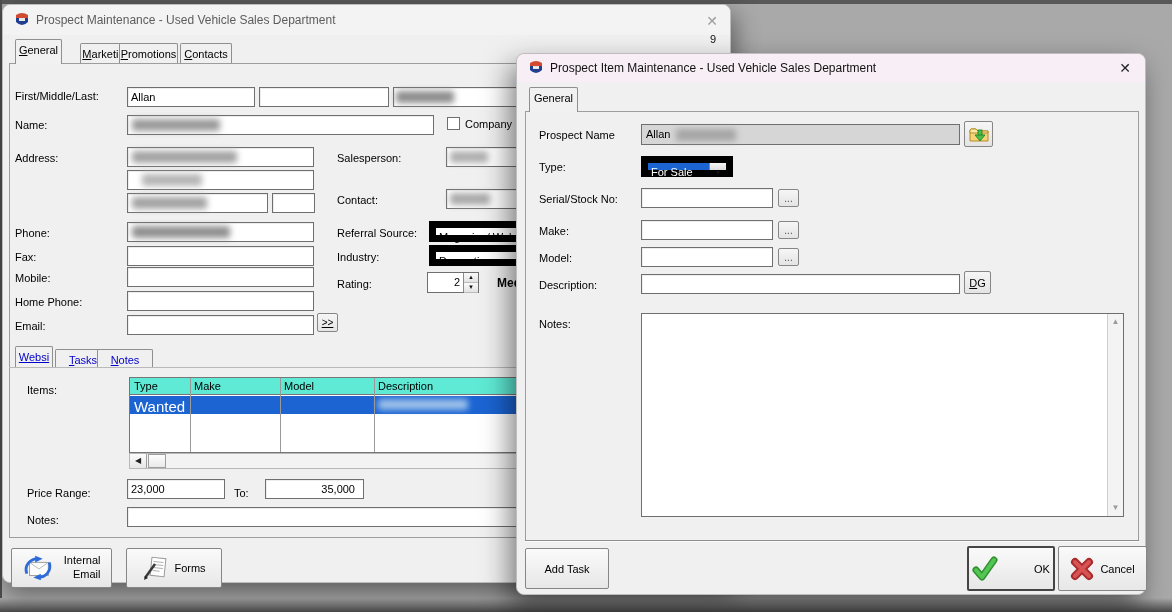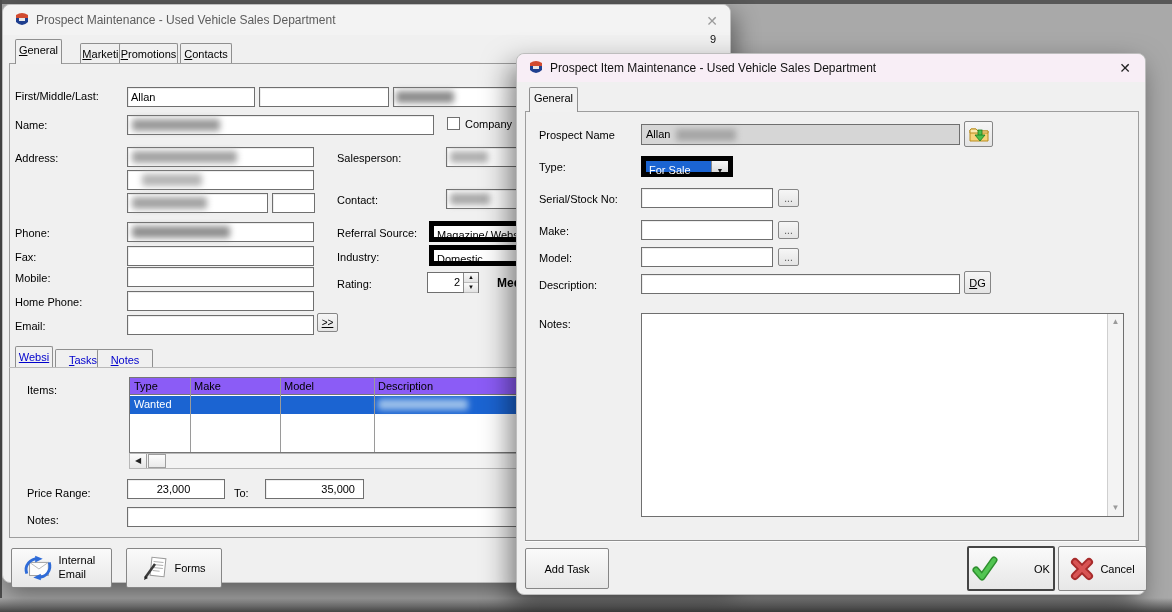--- a/index.html
+++ b/index.html
@@ -35,34 +35,34 @@
 
   .btn { position:absolute; background:linear-gradient(#fafafa,#e7e7e7); border:1px solid #868686;
          border-radius:2px; font-size:11px; color:#000; display:flex; align-items:center; justify-content:center;
          gap:6px; cursor:pointer; }
   .btn.small { background:linear-gradient(#f6f6f6,#e4e4e4); }
   .btn.default { border:2px solid #454545;gap:36px; }
 
   
   .items-table { position:absolute; background:#fff; border:1px solid #767676; }
   .itab-colline { position:absolute; top:0; bottom:0; width:1px; background:#9a9a9a; }
-  .itab-header { position:absolute; left:0; top:0; width:100%; height:17px; border-bottom:1px solid #767676; background:#8b5cf6; }
+  .itab-header { position:absolute; left:0; top:0; width:100%; height:17px; border-bottom:1px solid #767676; background:#5eead4; }
   .itab-header span { position:absolute; top:2px; font-size:11px; }
   .itab-selrow { position:absolute; left:0; top:18px; width:100%; height:18px; background:#1b64d2; color:#fff; }
-  .itab-selrow .cell { position:absolute; top:2px; font-size:11px; }
+  .itab-selrow .cell { position:absolute; top:2px; font-size:15px; }
 
   .hscroll { position:absolute; background:#f3f3f3; border:1px solid #b8b8b8; }
   .hs-btn { position:absolute; left:0; top:0; width:17px; height:100%; background:linear-gradient(#fcfcfc,#e6e6e6);
             border-right:1px solid #9e9e9e; font-size:8px; text-align:center; line-height:14px; color:#222; }
   .hs-thumb { position:absolute; left:18px; top:0; width:18px; height:100%; background:linear-gradient(#fdfdfd,#e9e9e9); border:1px solid #9e9e9e; }
 
   .vscroll { position:absolute; right:0; top:0; width:16px; height:100%; background:#f3f3f3; border-left:1px solid #cfcfcf; }
   .vs-arrow { position:absolute; width:100%; height:16px; font-size:8px; color:#9a9a9a; text-align:center; line-height:16px; }
 
-  .combo { position:absolute; background:#fff; border:5px solid #000000; font-size:11px; }
+  .combo { position:absolute; background:#fff; border:7px solid #000000; font-size:11px; }
   .combo .txt { position:absolute; left:3px; top:3px; white-space:nowrap; overflow:hidden; }
   .combo.sel { background:#1b64d2; color:#fff; }
   .combo-arrow { position:absolute; right:0; top:0; bottom:0; width:17px; background:linear-gradient(#f7f7f7,#dcdcdc);
                  border-left:1px solid #8a8a8a; text-align:center; font-size:7px; color:#111; line-height:19px; }
 
   .spin { position:absolute; background:#fff; border:1px solid #6f6f6f; }
   .spin .val { position:absolute; right:18px; top:3px; font-size:11px; }
   .spin .arrows { position:absolute; right:0; top:0; bottom:0; width:15px; border-left:1px solid #8a8a8a;
                   display:flex; flex-direction:column; }
   .spin .arrows div { flex:1; background:linear-gradient(#fafafa,#e3e3e3); font-size:6px; text-align:center; color:#111;
@@ -203,37 +203,37 @@
         <span style="position:absolute; left:150px; top:0; width:1px; height:17px; background:#9a9a9a;"></span>
         <span style="position:absolute; left:244px; top:0; width:1px; height:17px; background:#9a9a9a;"></span>
       </div>
     </div>
     <div class="hscroll" style="left:126px; top:448px; width:444px; height:16px;">
       <div class="hs-btn">◀</div>
       <div class="hs-thumb"></div>
     </div>
 
     <span class="lbl" style="left:24px; top:482px;">Price Range:</span>
-    <input class="inp" style="left: 124px; top: 474px; width: 98px; height: 20px; text-align: center; padding-right: 8px;" value="23,000">
+    <input class="inp" style="left: 124px; top: 474px; width: 98px; height: 20px; text-align: left; padding-right: 8px;" value="23,000">
     <span class="lbl" style="left:231px; top:482px;">To:</span>
     <input class="inp" style="left: 262px; top: 474px; width: 99px; height: 20px; text-align: right; padding-right: 8px;" value="35,000">
 
     <span class="lbl" style="left:24px; top:509px;">Notes:</span>
     <input class="inp" style="left: 124px; top: 502px; width: 430px; height: 20px;">
 
     <div class="btn" style="left:8px; top:543px; width:101px; height:40px;">
       <svg width="30" height="26" viewBox="0 0 32 26">
         <rect x="7" y="7" width="20" height="14" fill="#fdfdfd" stroke="#9a9a9a"></rect>
         <polyline points="7,7 17,14 27,7" fill="none" stroke="#b5b5b5"></polyline>
         <path d="M4 19 C1 10 8 3 16 3" fill="none" stroke="#2e6bd8" stroke-width="3"></path>
         <polygon points="13,0 21,3 13,7" fill="#2e6bd8"></polygon>
         <path d="M28 7 C31 16 24 23 16 23" fill="none" stroke="#2e6bd8" stroke-width="3"></path>
         <polygon points="19,19 11,23 19,26" fill="#2e6bd8"></polygon>
       </svg>
-      <span style="width:42px; text-align:left; line-height:1.25;">Internal Email</span>
+      <span style="width:42px; text-align:right; line-height:1.25;">Internal Email</span>
     </div>
     <div class="btn" style="left:123px; top:543px; width:96px; height:40px;">
       <svg width="26" height="26" viewBox="0 0 26 26">
         <g transform="rotate(6 16 12)">
           <rect x="9" y="3" width="14" height="18" fill="#fff" stroke="#9a9a9a"></rect>
           <line x1="11" y1="7" x2="21" y2="7" stroke="#b0b0b0"></line>
           <line x1="11" y1="10" x2="21" y2="10" stroke="#b0b0b0"></line>
           <line x1="11" y1="13" x2="21" y2="13" stroke="#b0b0b0"></line>
           <line x1="11" y1="16" x2="18" y2="16" stroke="#b0b0b0"></line>
         </g>

